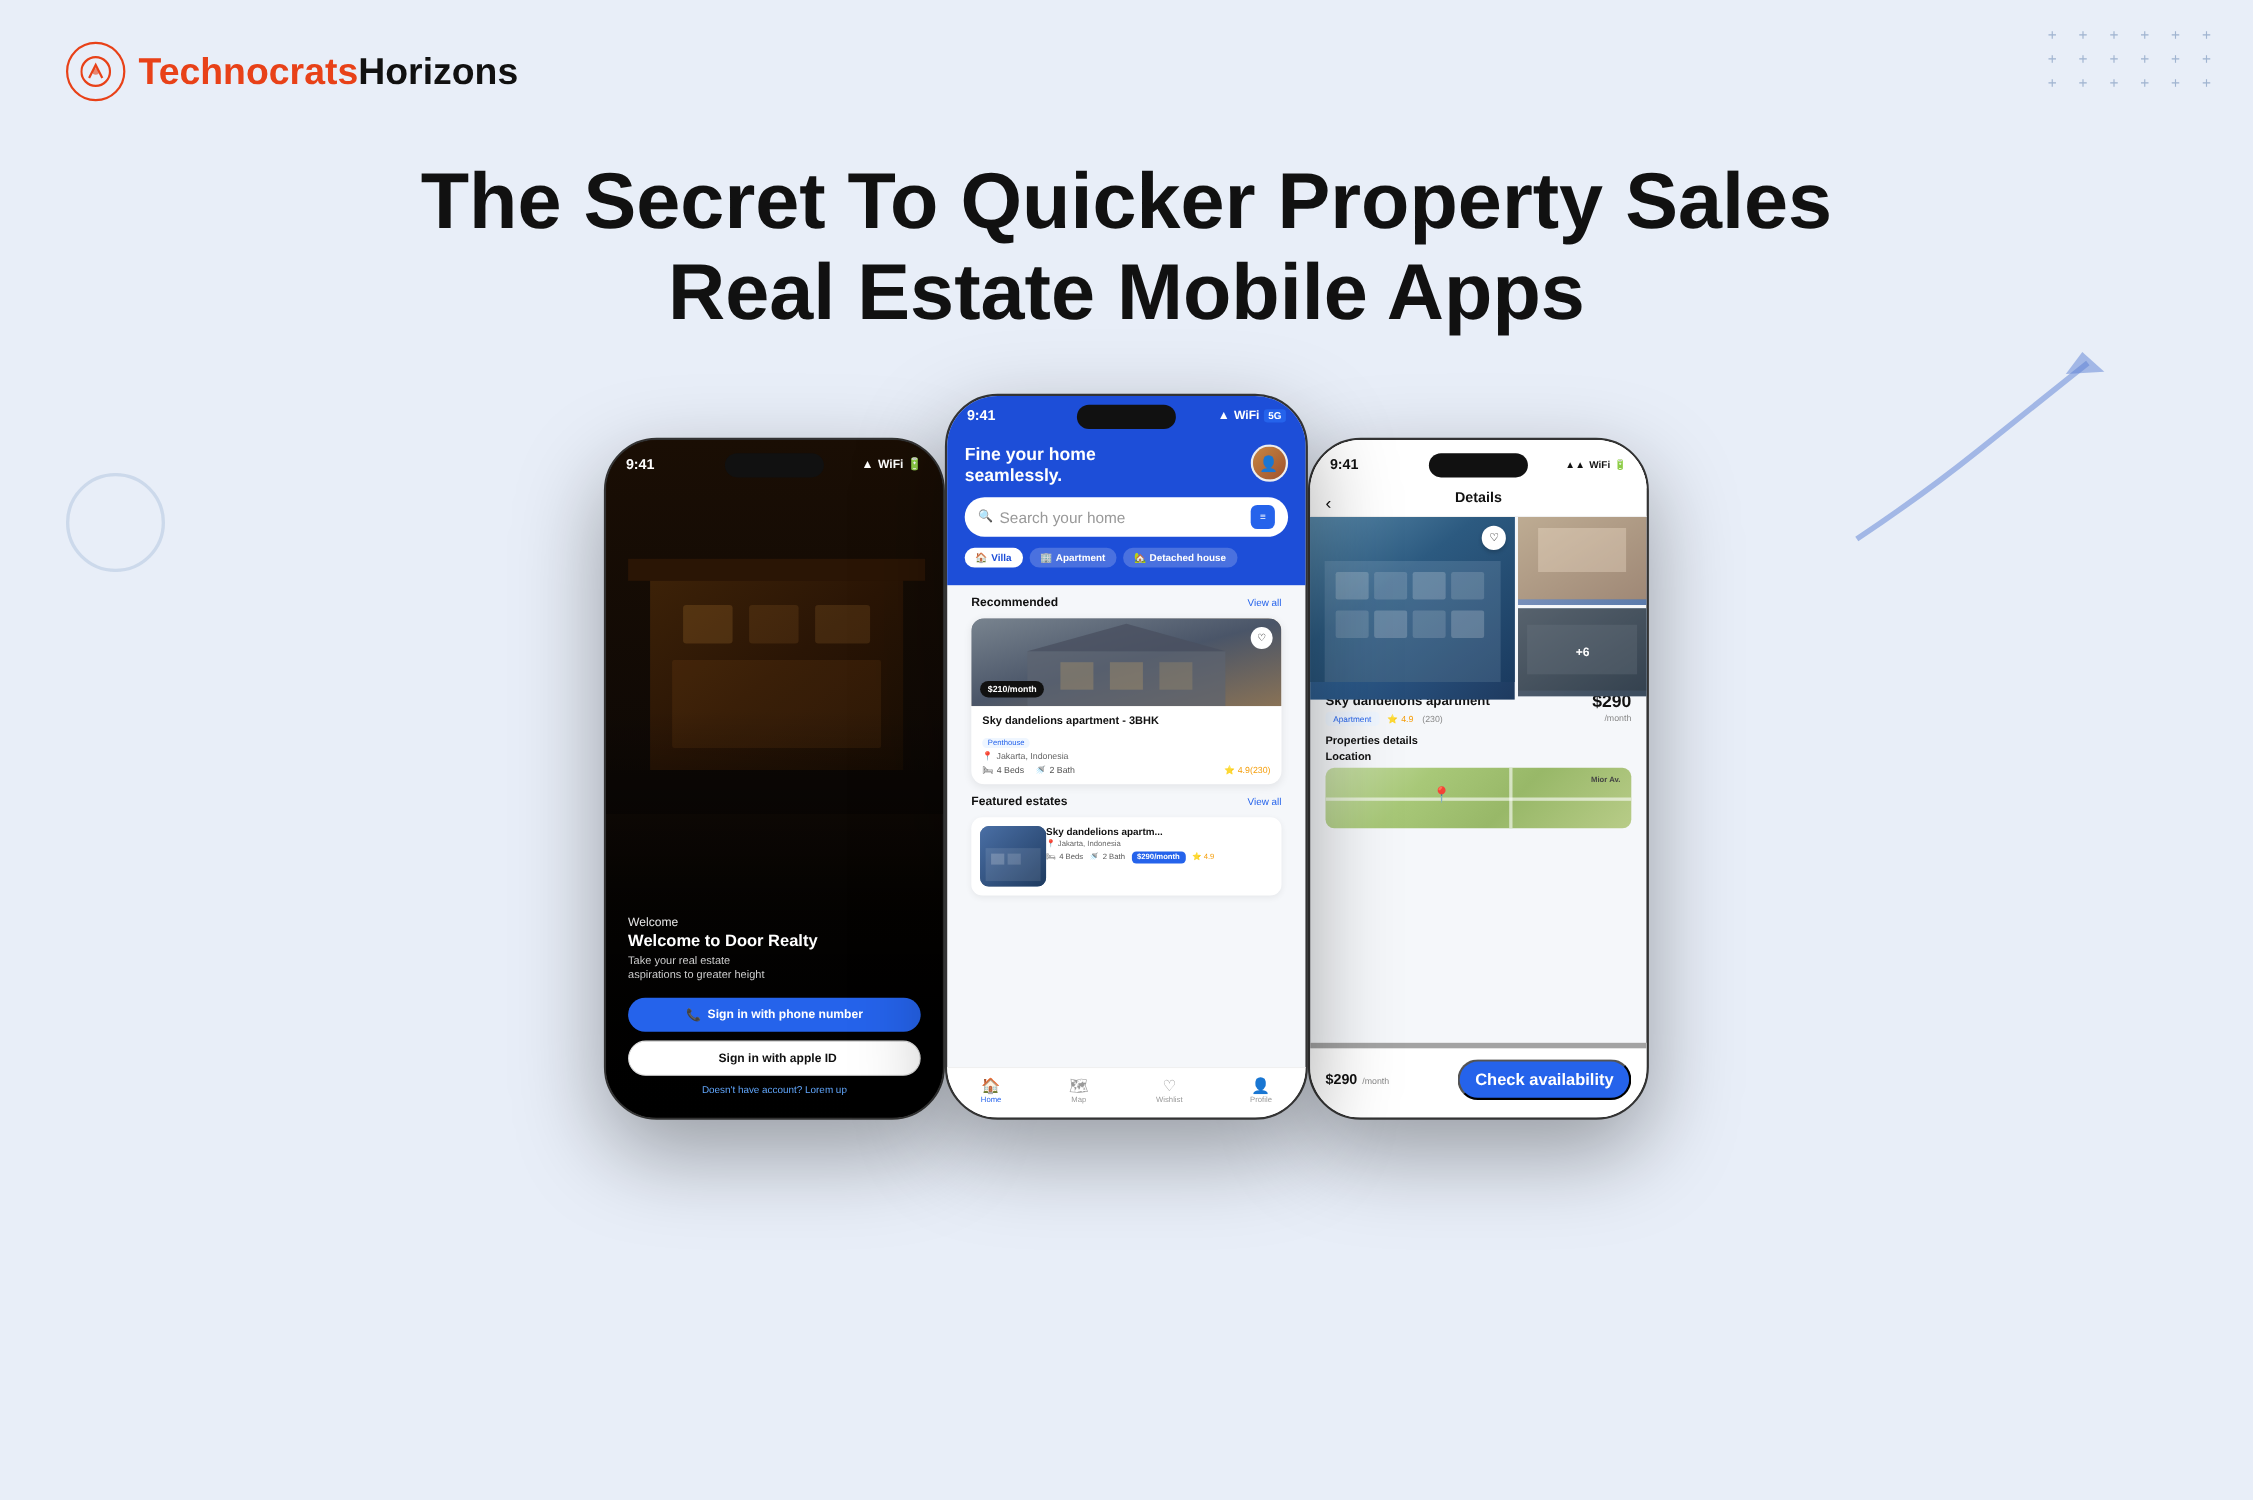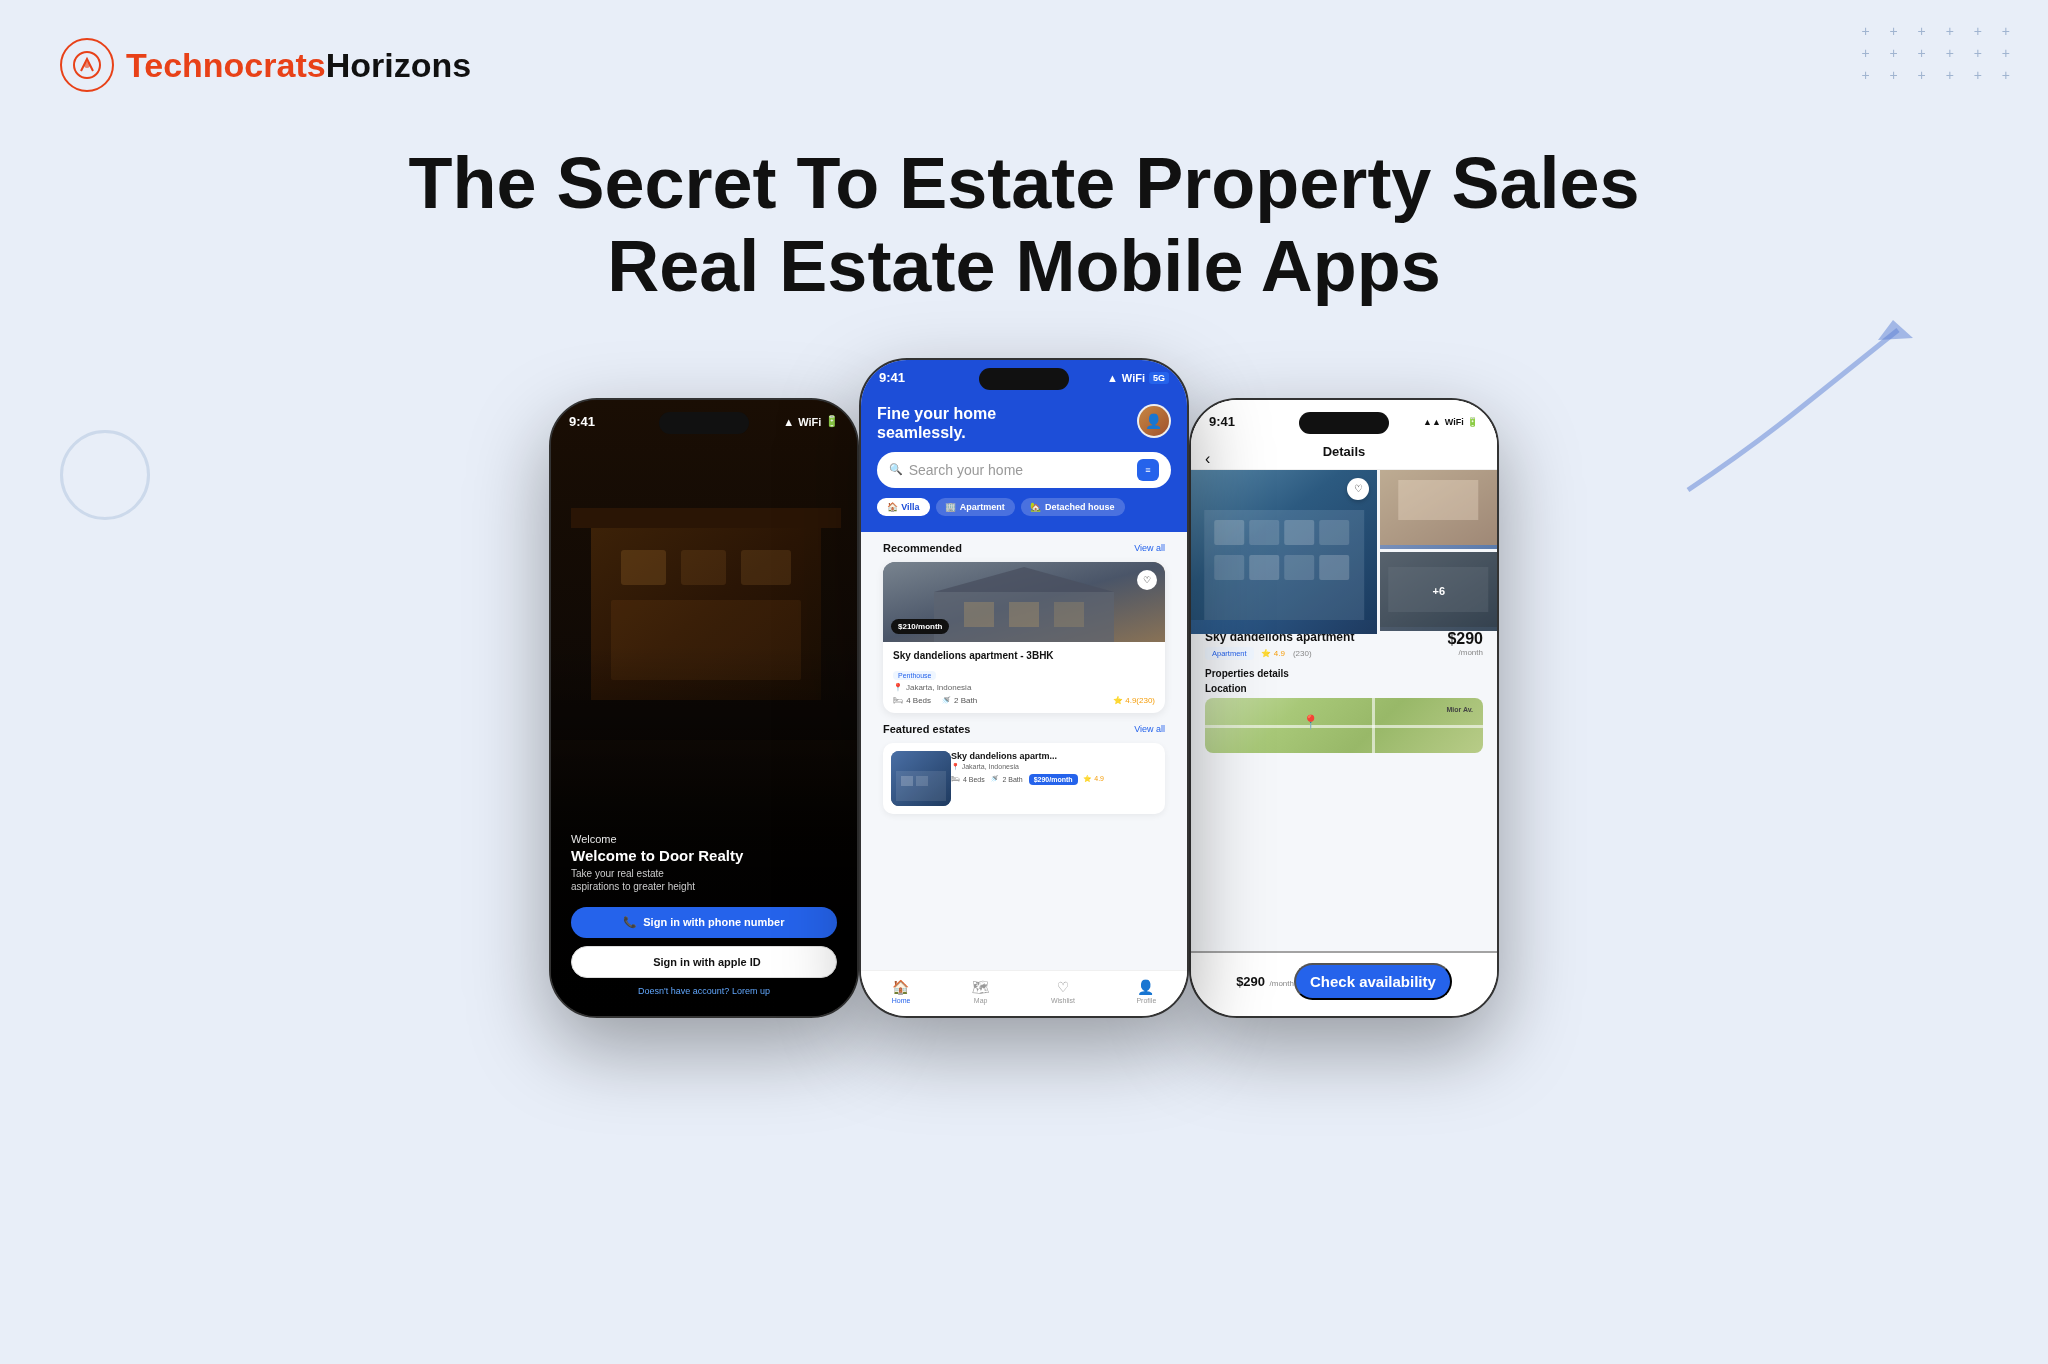--- a/index.html
+++ b/index.html
@@ -772,22 +772,22 @@
 
     .phone3-footer {
       position: absolute;
       bottom: 0;
       left: 0;
       right: 0;
       background: #fff;
       padding: 10px 14px 16px;
       display: flex;
       align-items: center;
-      justify-content: center;
-      border-top: 2px solid #a3a3a3;
+      justify-content: space-between;
+      border-top: 5px solid #a3a3a3;
     }
 
     .footer-price {
       font-size: 13px;
       font-weight: 800;
       color: #111;
     }
 
     .footer-price-sub {
       font-size: 8px;
@@ -827,21 +827,21 @@
       </svg>
     </div>
     <div class="logo-text">
       <span class="logo-technocrats">Technocrats</span><span class="logo-horizons">Horizons</span>
     </div>
   </div>
 </header>
 
 <div class="main-title">
   <h1>
-    <span>The Secret To Estate Property Sales</span><br>
+    <span>The Secret To Quicker Property Sales</span><br>
     <span>Real Estate Mobile Apps</span>
   </h1>
 </div>
 
 <div class="phones-container">
 
   <div class="phone-wrapper phone1">
     <div class="phone-frame">
       <div class="phone1-screen">
 

